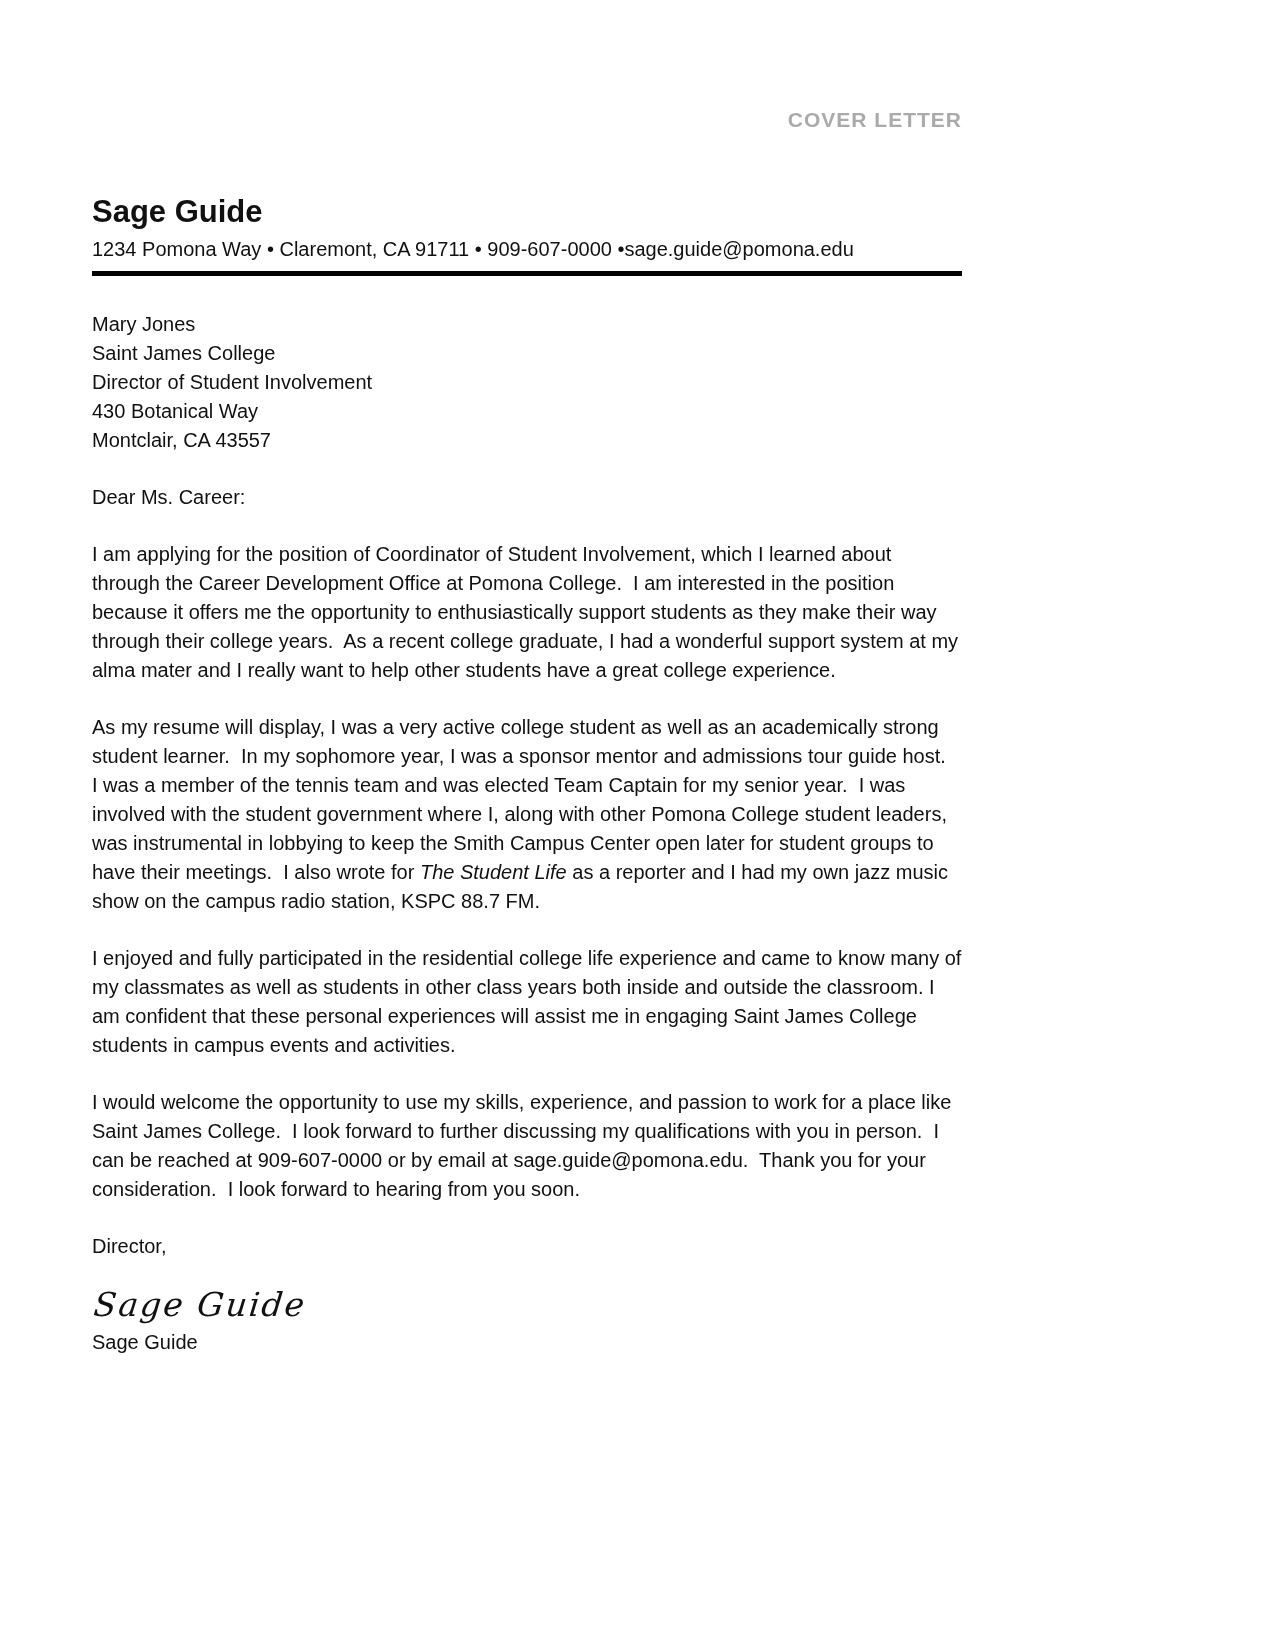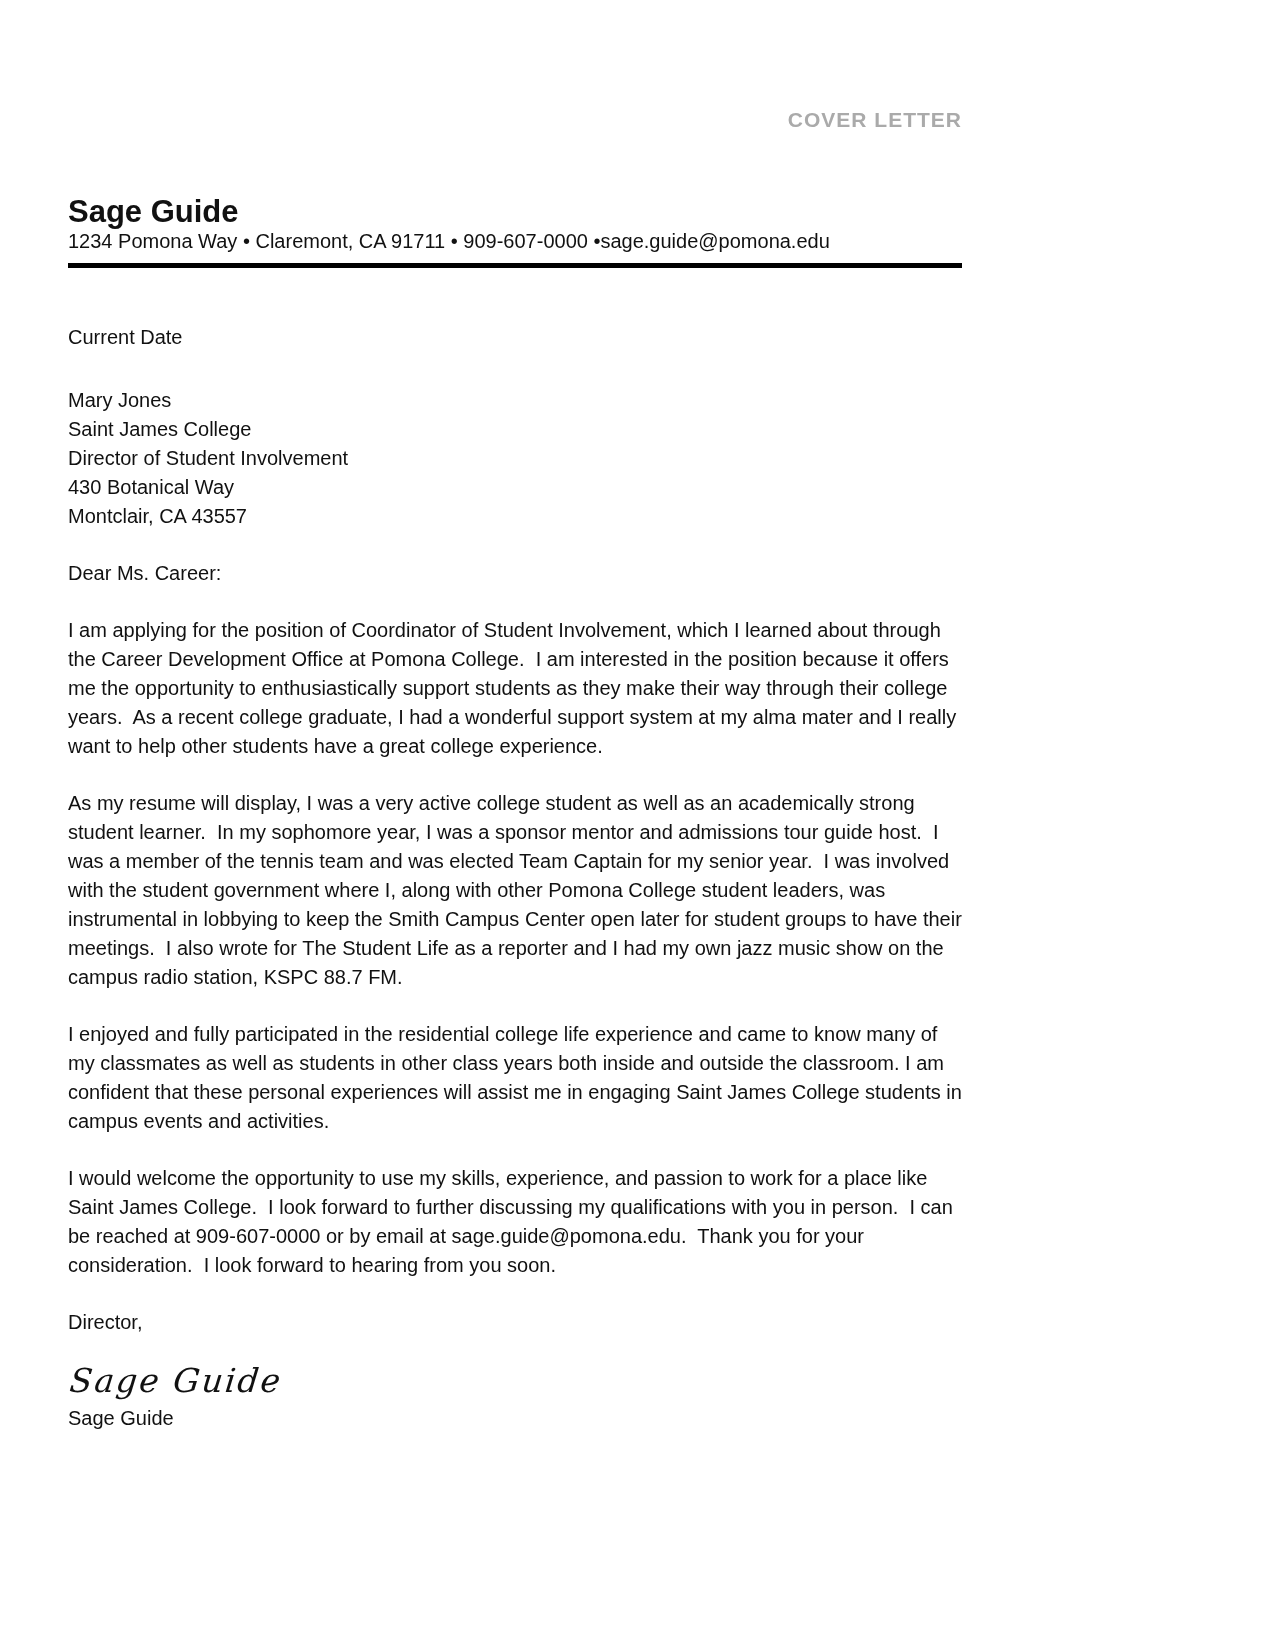--- a/index.html
+++ b/index.html
@@ -12,21 +12,21 @@
     width: 1275px;
     height: 1650px;
     font-family: "Liberation Sans", sans-serif;
     color: #1a1a1a;
     position: relative;
   }
 
   .page {
     width: 1127px;
     height: 1650px;
-    padding: 108px 165px 40px 68px;
+    padding: 108px 165px 40px 92px;
     background: #ffffff;
   }
 
   .cover-label {
     text-align: right;
     font-size: 21px;
     font-weight: bold;
     letter-spacing: 1px;
     color: #aaaaaa;
   }
@@ -38,21 +38,21 @@
   }
 
   .sender-name {
     font-size: 31px;
     font-weight: bold;
     color: #111111;
     line-height: 1.15;
   }
 
   .sender-contact {
-    margin-top: 0;
+    margin-top: 8px;
     font-size: 20px;
     color: #111111;
     white-space: pre-wrap;
   }
 
   .body-text {
     font-size: 20px;
     line-height: 29px;
     color: #111111;
   }
@@ -68,20 +68,21 @@
   .salutation {
     margin-top: 28px;
   }
 
   .para {
     margin-top: 28px;
     white-space: pre-wrap;
   }
 
   .para .italic {
+    font-style: italic;
     text-align: center;
   }
 
   .closing {
     margin-top: 28px;
   }
 
   .signature-script {
     margin-top: 24px;
     font-family: "DejaVu Serif", serif;
@@ -103,21 +104,20 @@
 
 <div class="page">
 
   <div class="cover-label">COVER LETTER</div>
 
   <div class="letterhead">
     <div class="sender-name">Sage Guide</div>
     <div class="sender-contact">1234 Pomona Way • Claremont, CA 91711 • 909-607-0000 •sage.guide@pomona.edu</div>
   </div>
 
-  <div class="body-text date-line">Current Date</div>
 
   <div class="body-text recipient-block">
     <div>Mary Jones</div>
     <div>Saint James College</div>
     <div>Director of Student Involvement</div>
     <div>430 Botanical Way</div>
     <div>Montclair, CA 43557</div>
   </div>
 
   <div class="body-text salutation">Dear Ms. Career:</div>

